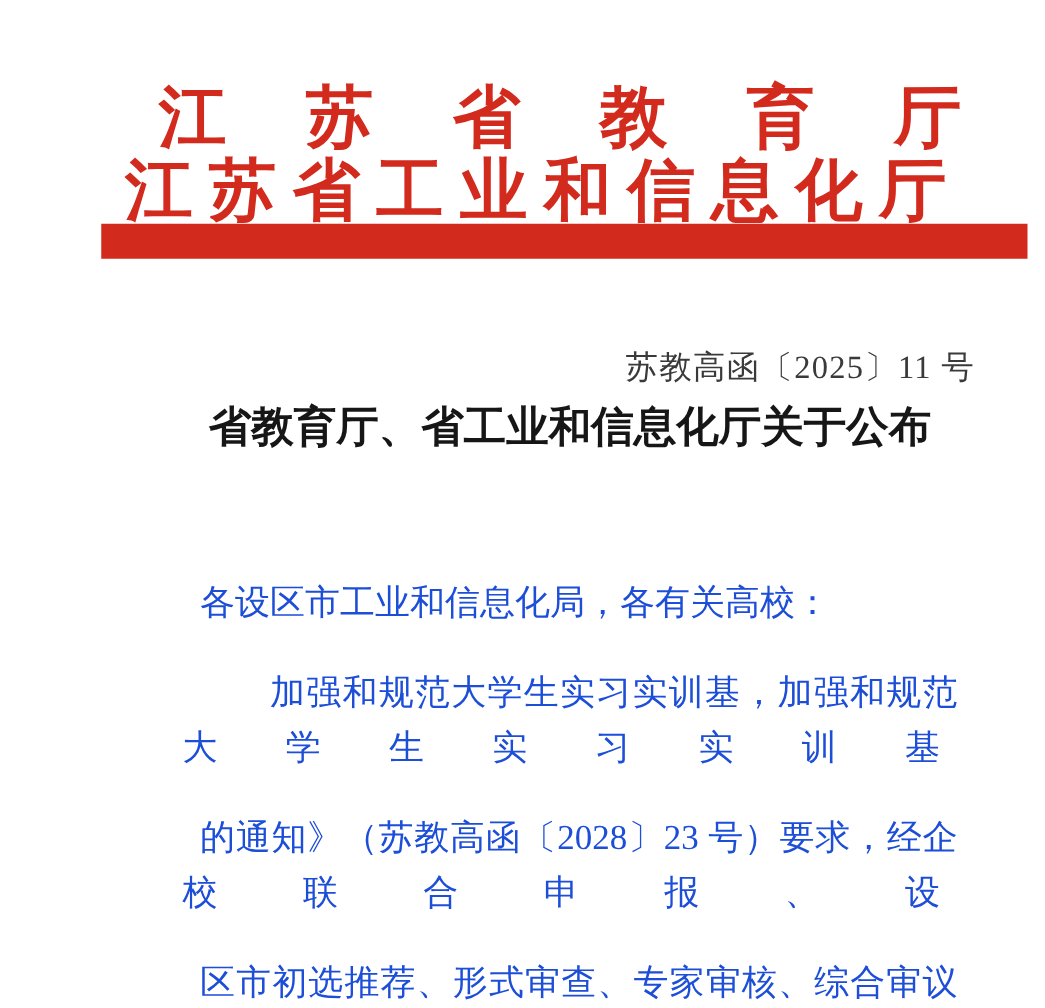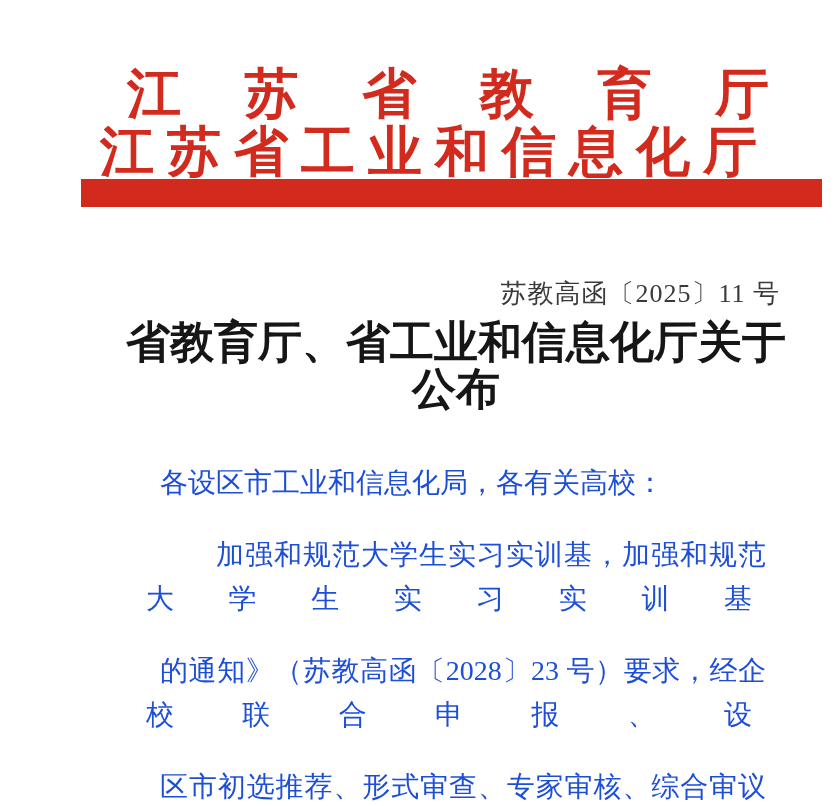--- a/index.html
+++ b/index.html
@@ -45,21 +45,21 @@
     letter-spacing: 1px;
     margin-top: 44px;
   }
 
   .title {
     position: absolute;
     top: 263px;
     left: 70px;
     width: 716px;
     text-align: center;
-    font-size: 44px;
+    font-size: 34px;
     font-weight: 700;
     color: #161616;
     line-height: 47px;
   }
 
   .body-text {
     position: absolute;
     top: 405px;
     left: 90px;
     width: 676px;

